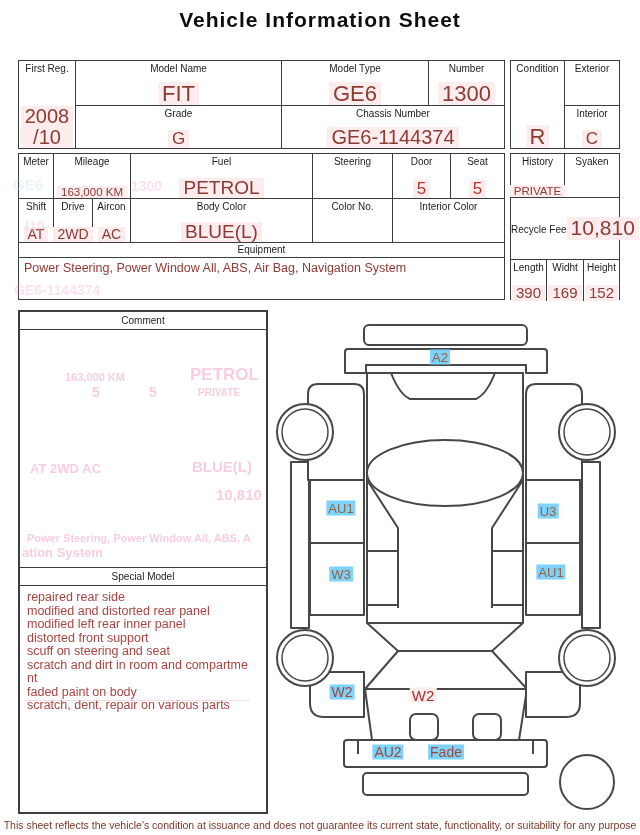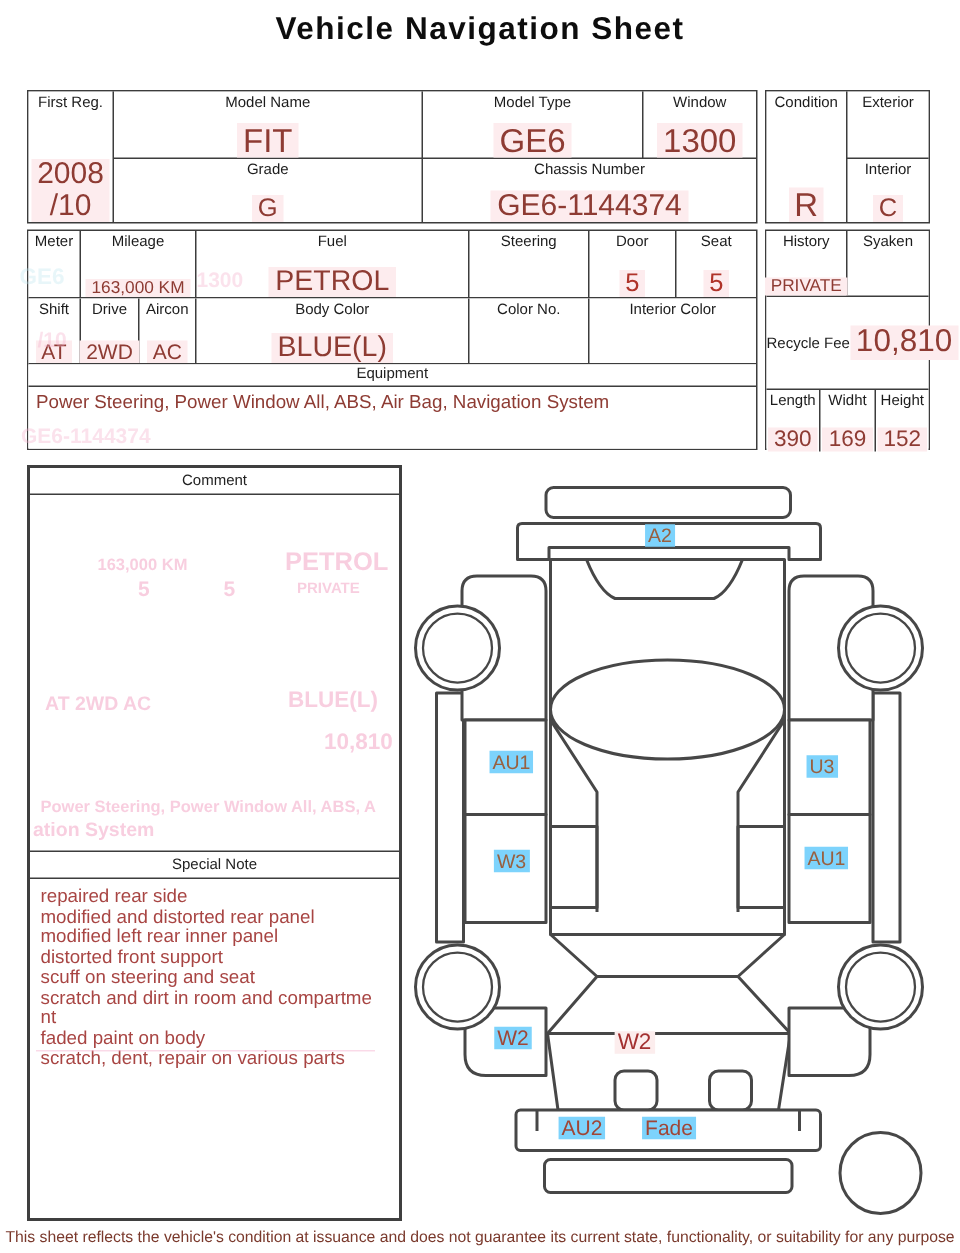--- a/index.html
+++ b/index.html
@@ -38,21 +38,21 @@
   .dlabel.strong{color:#a33030;font-size:15px;background:#fceded;}
   .dlabel.rear{color:#a04636;font-size:14px;}
   .disclaimer{position:absolute;left:0;top:819px;width:100%;text-align:center;
               font-size:10.5px;color:#7a392c;}
 </style>
 </head>
 <body>
 
 <div class="page">
 
-  <h1 class="title">Vehicle Navigation Sheet</h1>
+  <h1 class="title">Vehicle Information Sheet</h1>
 
   <div class="tbl" style="left:18px;top:60px;width:487px;height:89px;">
     <div class="grid" style="grid-template-columns:56px 205px 146px 1fr;grid-template-rows:44px 42px;">
       <div class="cell" style="grid-row:1/3;">
         <div class="lbl">First Reg.</div>
         <div class="val">
             <span class="hl v20 pre">2008
 /10</span>
           </div>
       </div>
@@ -62,21 +62,21 @@
             <span class="hl v22">FIT</span>
           </div>
       </div>
       <div class="cell">
         <div class="lbl">Model Type</div>
         <div class="val">
             <span class="hl v22">GE6</span>
           </div>
       </div>
       <div class="cell">
-        <div class="lbl">Window</div>
+        <div class="lbl">Number</div>
         <div class="val">
             <span class="hl v22">1300</span>
           </div>
       </div>
       <div class="cell">
         <div class="lbl">Grade</div>
         <div class="val">
             <span class="hl v17">G</span>
           </div>
       </div>
@@ -250,21 +250,21 @@
       <span class="ghost" style="left:72px;top:54px;font-size:14px;">5</span>
       <span class="ghost" style="left:129px;top:54px;font-size:14px;">5</span>
       <span class="ghost" style="left:170px;top:35px;font-size:17px;">PETROL</span>
       <span class="ghost" style="left:178px;top:57px;font-size:10px;">PRIVATE</span>
       <span class="ghost" style="left:10px;top:131px;font-size:13px;">AT   2WD   AC</span>
       <span class="ghost" style="left:172px;top:128px;font-size:15px;">BLUE(L)</span>
       <span class="ghost" style="left:196px;top:156px;font-size:15px;">10,810</span>
       <span class="ghost" style="left:7px;top:202px;font-size:11px;">Power Steering, Power Window  All, ABS, A</span>
       <span class="ghost" style="left:2px;top:215px;font-size:13px;">ation System</span>
     </div>
-    <div class="hdrstrip" style="border-top:1px solid #3c3c3c;height:19px;">Special Note</div>
+    <div class="hdrstrip" style="border-top:1px solid #3c3c3c;height:19px;">Special Model</div>
     <div class="note-area">repaired rear side
 modified and distorted rear panel
 modified left rear inner panel
 distorted front support
 scuff on steering and seat
 scratch and dirt in room and compartme
 nt
 faded paint on body
 scratch, dent, repair on various parts</div>
   </div>

